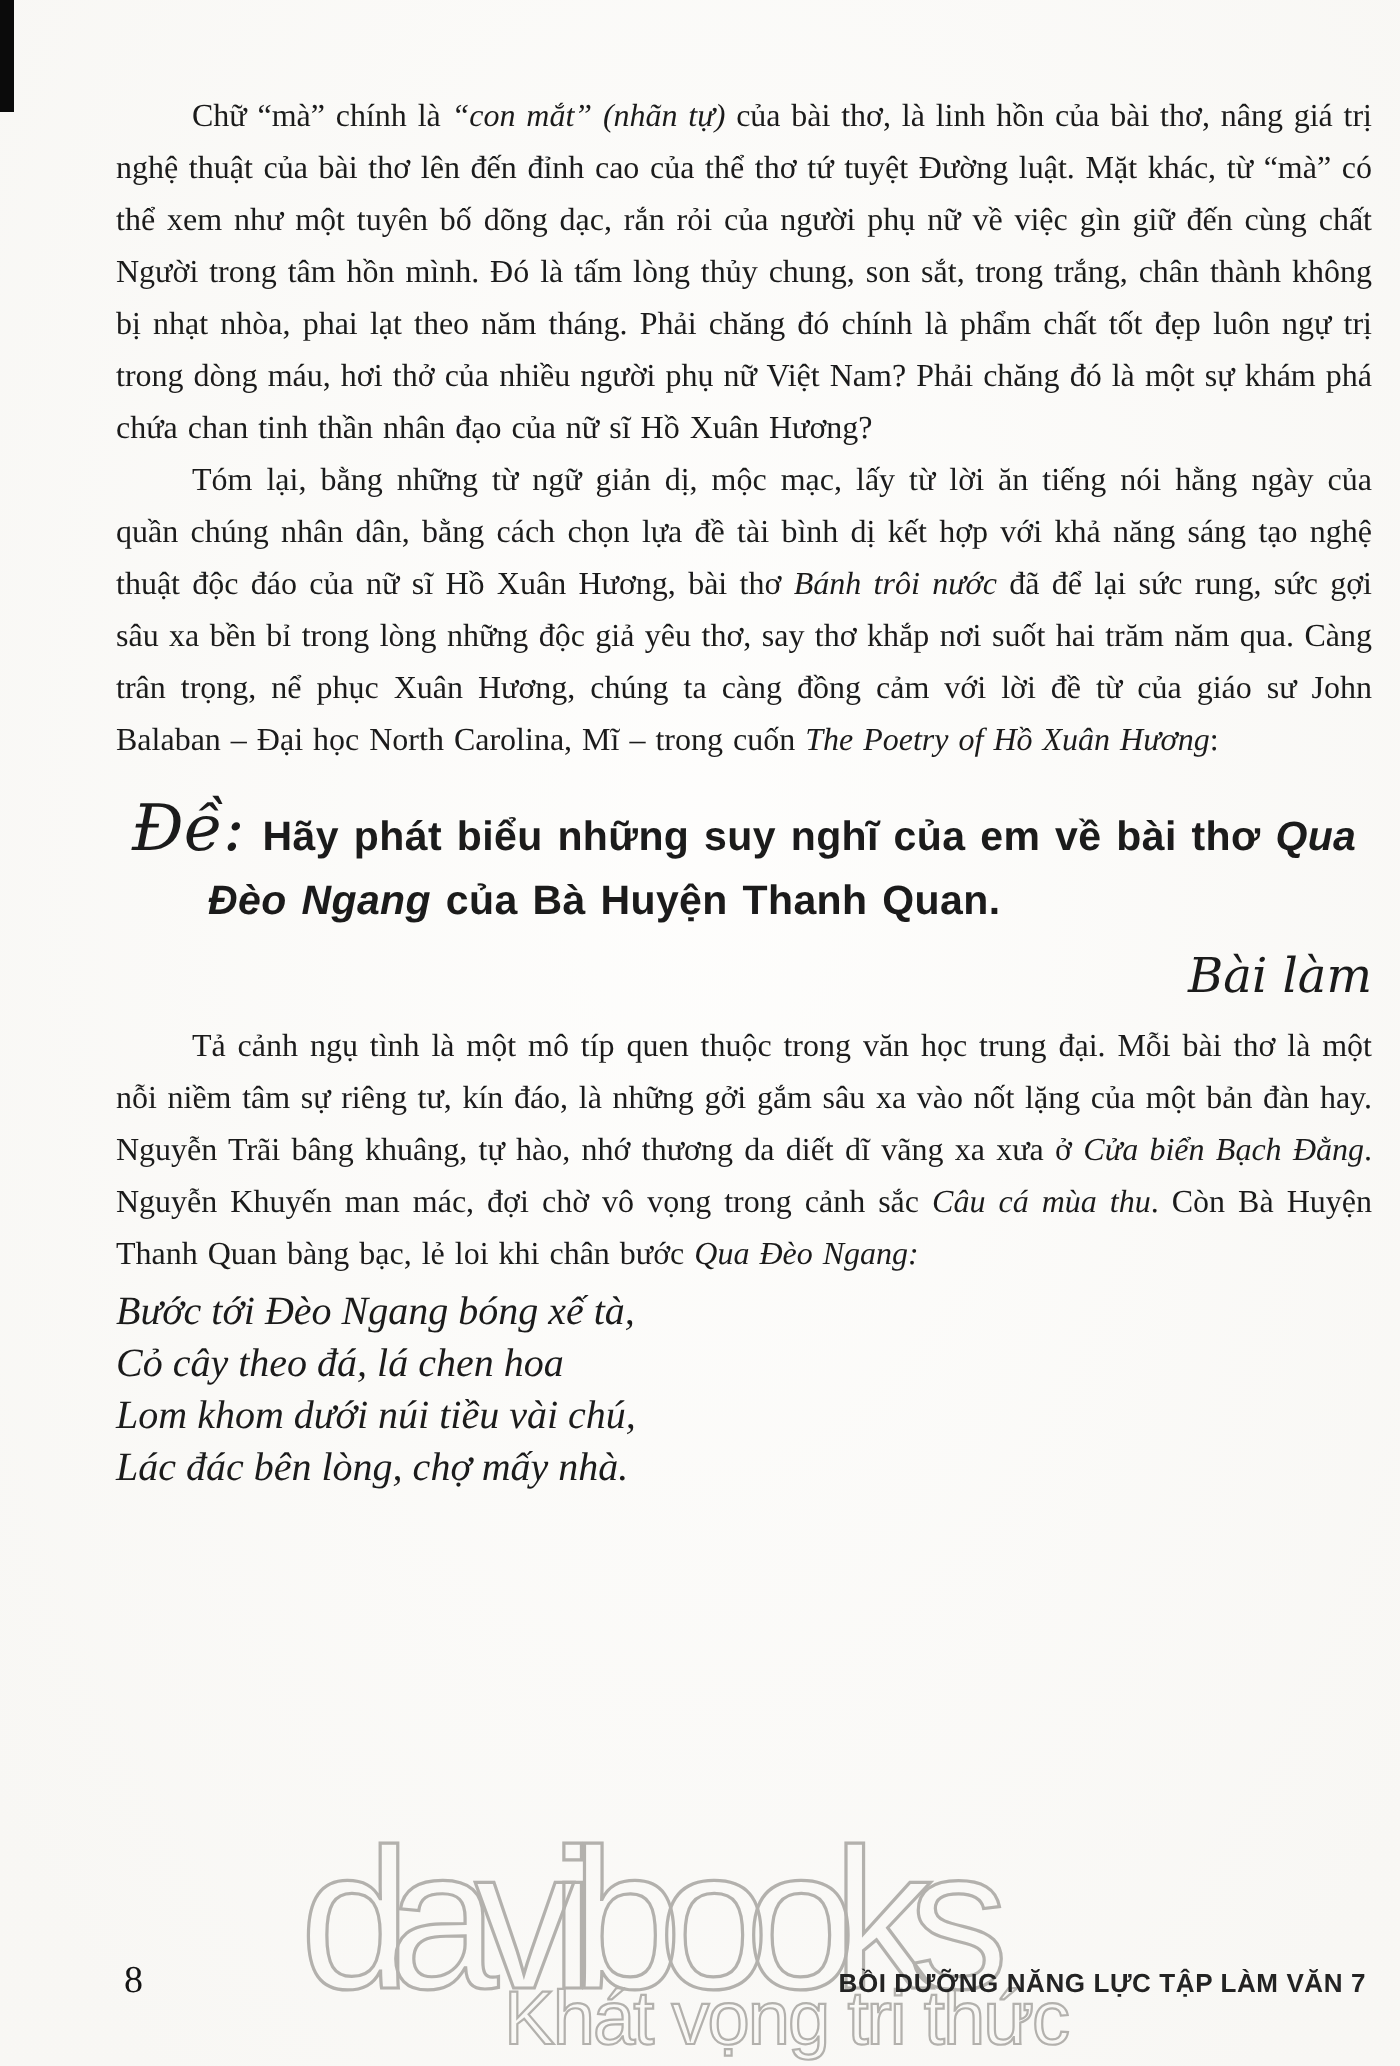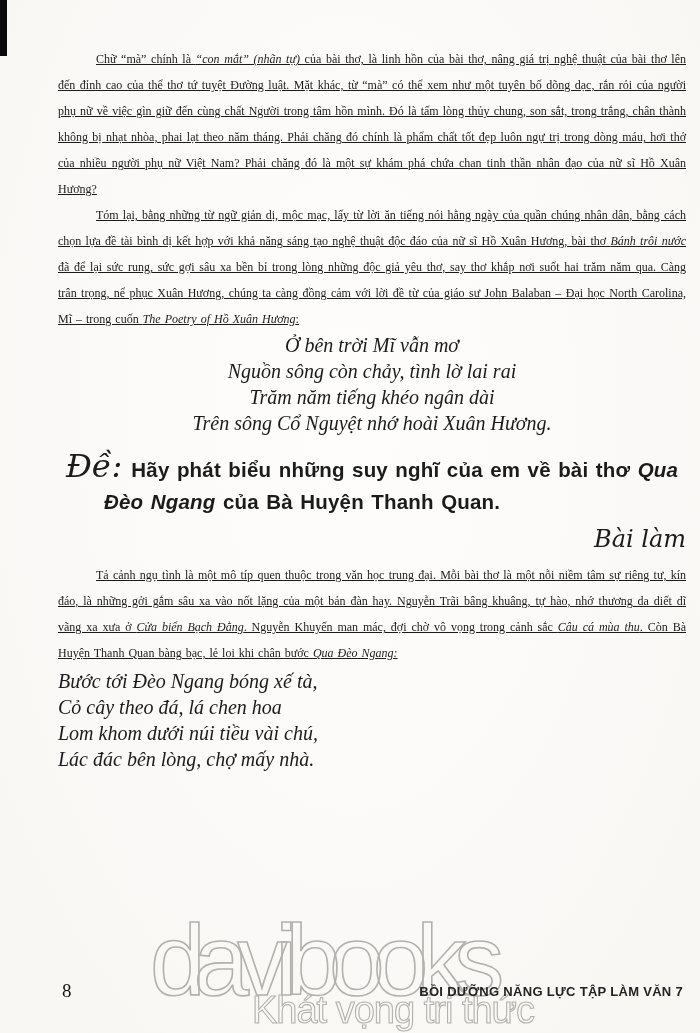--- a/index.html
+++ b/index.html
@@ -12,24 +12,23 @@
     color:#1b1b1b;
     overflow:hidden;
   }
   .scan-artifact {
     position:absolute; left:0; top:0; width:7px; height:56px; background:#0b0b0b;
   }
   .content {
     position:absolute; left:58px; top:46px; width:628px;
   }
   p.body {
-    margin:0; font-size:12px; line-height:26px;
+    margin:0; font-size:16px; line-height:26px;
     text-align:justify; text-indent:38px;
     word-spacing:1px;
-    text-decoration:underline;
   }
   .it { font-style:italic; }
   .poem { font-size:20px; line-height:26px; font-style:italic; }
   .poem1 { text-align:center; }
   .poem2 { margin-top:2px; }
   .poem-line { white-space:nowrap; }
   .assignment {
     margin:14px 0 0 0;
     font-family:"Liberation Sans", sans-serif;
     font-weight:bold; font-size:20.5px; line-height:32px;
@@ -86,26 +85,20 @@
 
   <div class="watermark-brand">davibooks</div>
   <div class="watermark-slogan">Khát vọng tri thức</div>
 
   <div class="content">
 
     <p class="body"><span>Chữ “mà” chính là </span><span class="it">“con mắt” (nhãn tự)</span><span> của bài thơ, là linh hồn của bài thơ, nâng giá trị nghệ thuật của bài thơ lên đến đỉnh cao của thể thơ tứ tuyệt Đường luật. Mặt khác, từ “mà” có thể xem như một tuyên bố dõng dạc, rắn rỏi của người phụ nữ về việc gìn giữ đến cùng chất Người trong tâm hồn mình. Đó là tấm lòng thủy chung, son sắt, trong trắng, chân thành không bị nhạt nhòa, phai lạt theo năm tháng. Phải chăng đó chính là phẩm chất tốt đẹp luôn ngự trị trong dòng máu, hơi thở của nhiều người phụ nữ Việt Nam? Phải chăng đó là một sự khám phá chứa chan tinh thần nhân đạo của nữ sĩ Hồ Xuân Hương?</span></p>
 
     <p class="body"><span>Tóm lại, bằng những từ ngữ giản dị, mộc mạc, lấy từ lời ăn tiếng nói hằng ngày của quần chúng nhân dân, bằng cách chọn lựa đề tài bình dị kết hợp với khả năng sáng tạo nghệ thuật độc đáo của nữ sĩ Hồ Xuân Hương, bài thơ </span><span class="it">Bánh trôi nước</span><span> đã để lại sức rung, sức gợi sâu xa bền bỉ trong lòng những độc giả yêu thơ, say thơ khắp nơi suốt hai trăm năm qua. Càng trân trọng, nể phục Xuân Hương, chúng ta càng đồng cảm với lời đề từ của giáo sư John Balaban – Đại học North Carolina, Mĩ – trong cuốn </span><span class="it">The Poetry of Hồ Xuân Hương</span><span>:</span></p>
 
-    <div class="poem poem1">
-      <div class="poem-line">Ở bên trời Mĩ vẫn mơ</div>
-      <div class="poem-line">Nguồn sông còn chảy, tình lờ lai rai</div>
-      <div class="poem-line">Trăm năm tiếng khéo ngân dài</div>
-      <div class="poem-line">Trên sông Cổ Nguyệt nhớ hoài Xuân Hương.</div>
-    </div>
 
     <p class="assignment"><span class="de-label">Đề:</span><span>Hãy phát biểu những suy nghĩ của em về bài thơ </span><span class="it">Qua Đèo Ngang</span><span> của Bà Huyện Thanh Quan.</span></p>
 
     <div class="bai-lam">Bài làm</div>
 
     <p class="body"><span>Tả cảnh ngụ tình là một mô típ quen thuộc trong văn học trung đại. Mỗi bài thơ là một nỗi niềm tâm sự riêng tư, kín đáo, là những gởi gắm sâu xa vào nốt lặng của một bản đàn hay. Nguyễn Trãi bâng khuâng, tự hào, nhớ thương da diết dĩ vãng xa xưa ở </span><span class="it">Cửa biển Bạch Đằng</span><span>. Nguyễn Khuyến man mác, đợi chờ vô vọng trong cảnh sắc </span><span class="it">Câu cá mùa thu</span><span>. Còn Bà Huyện Thanh Quan bàng bạc, lẻ loi khi chân bước </span><span class="it">Qua Đèo Ngang:</span></p>
 
     <div class="poem poem2">
       <div class="poem-line">Bước tới Đèo Ngang bóng xế tà,</div>
       <div class="poem-line">Cỏ cây theo đá, lá chen hoa</div>

